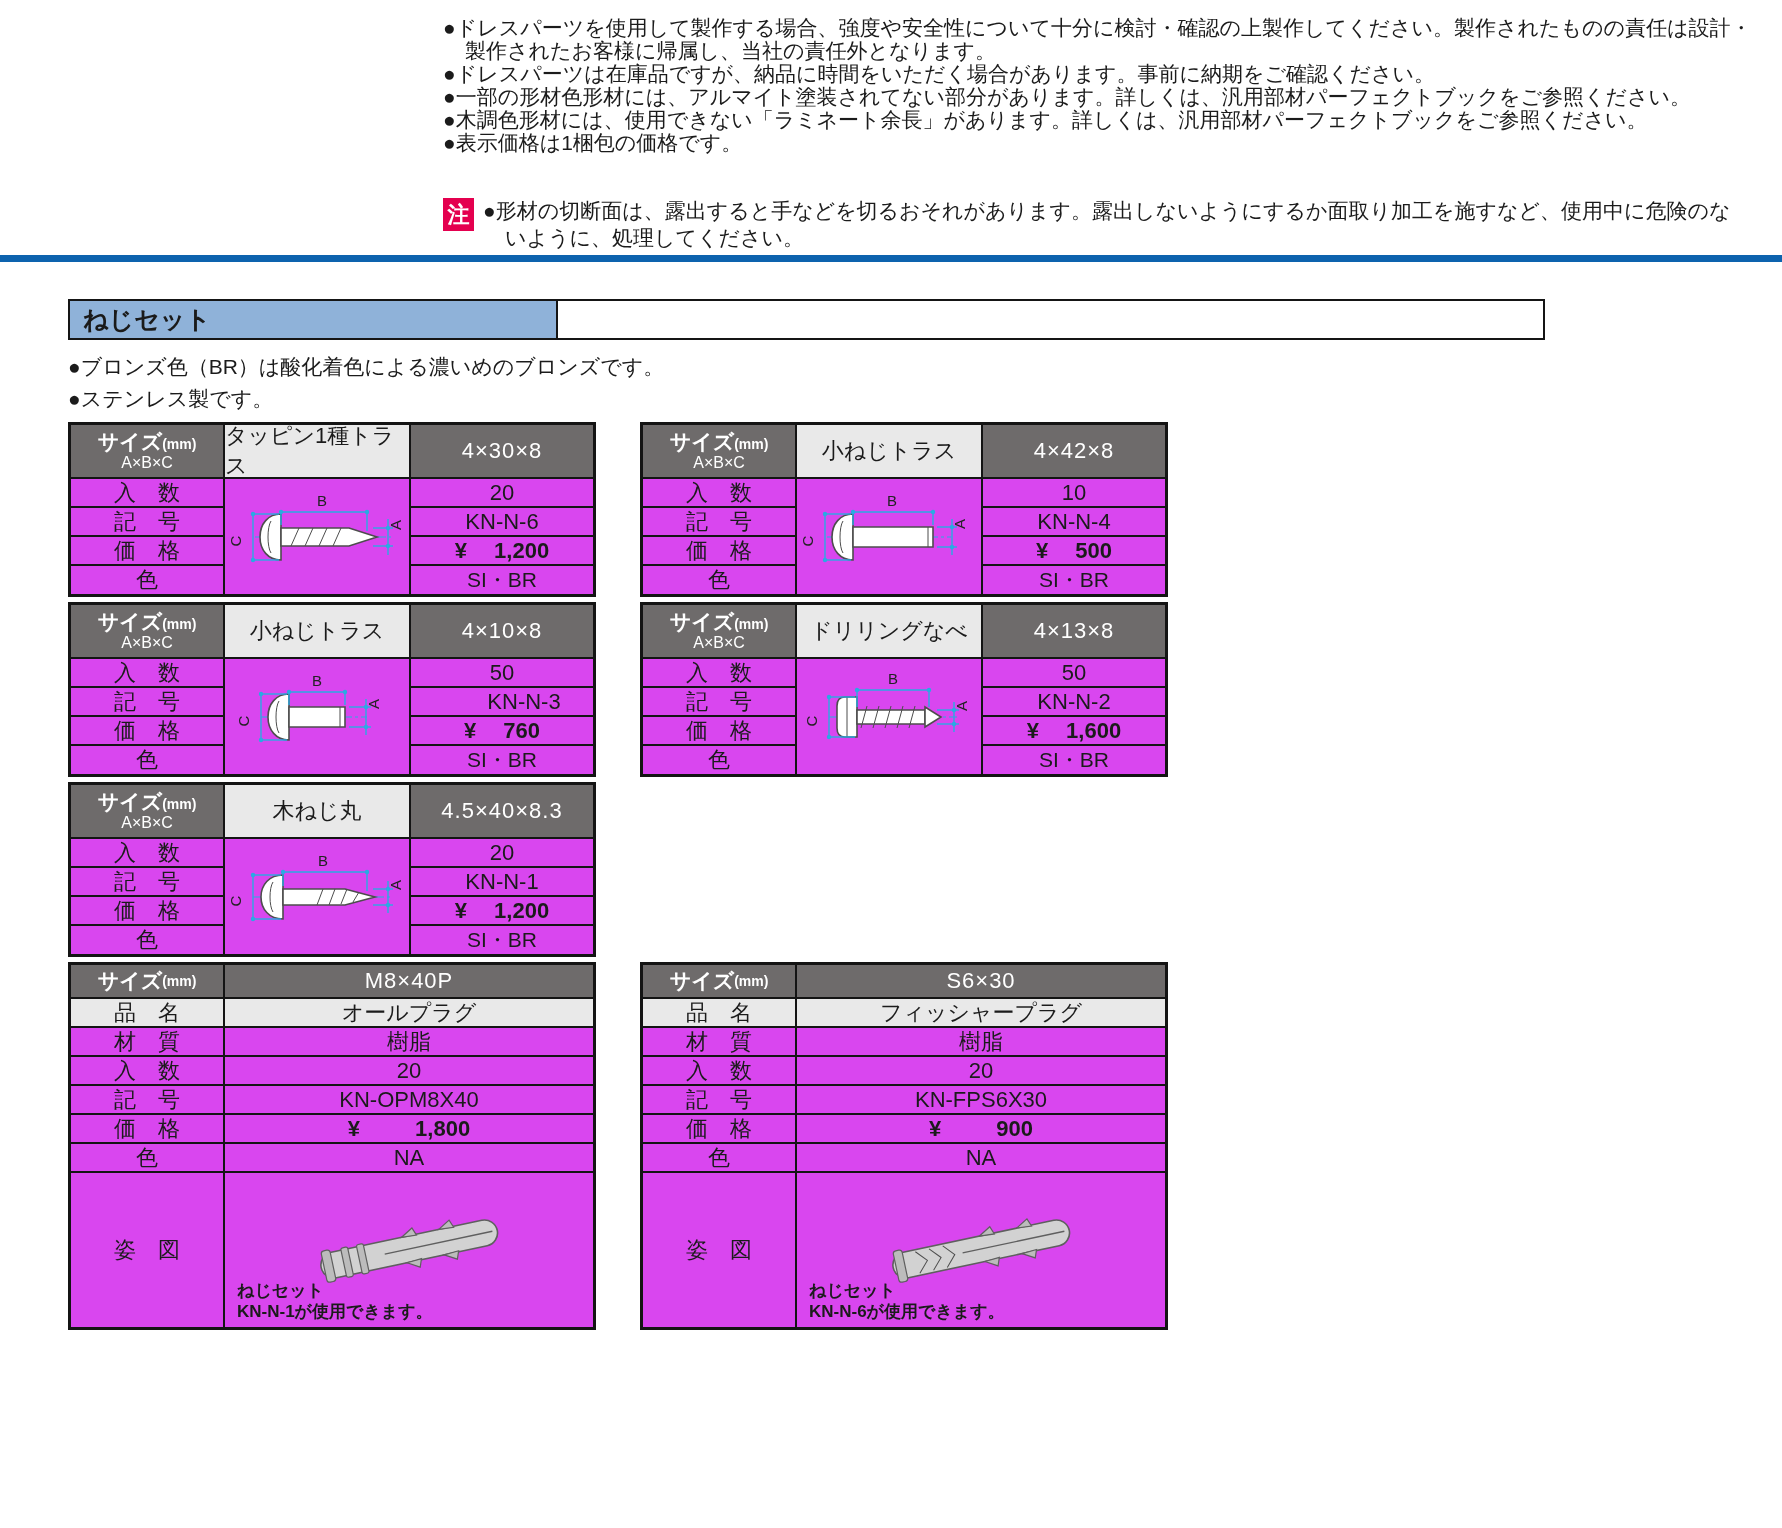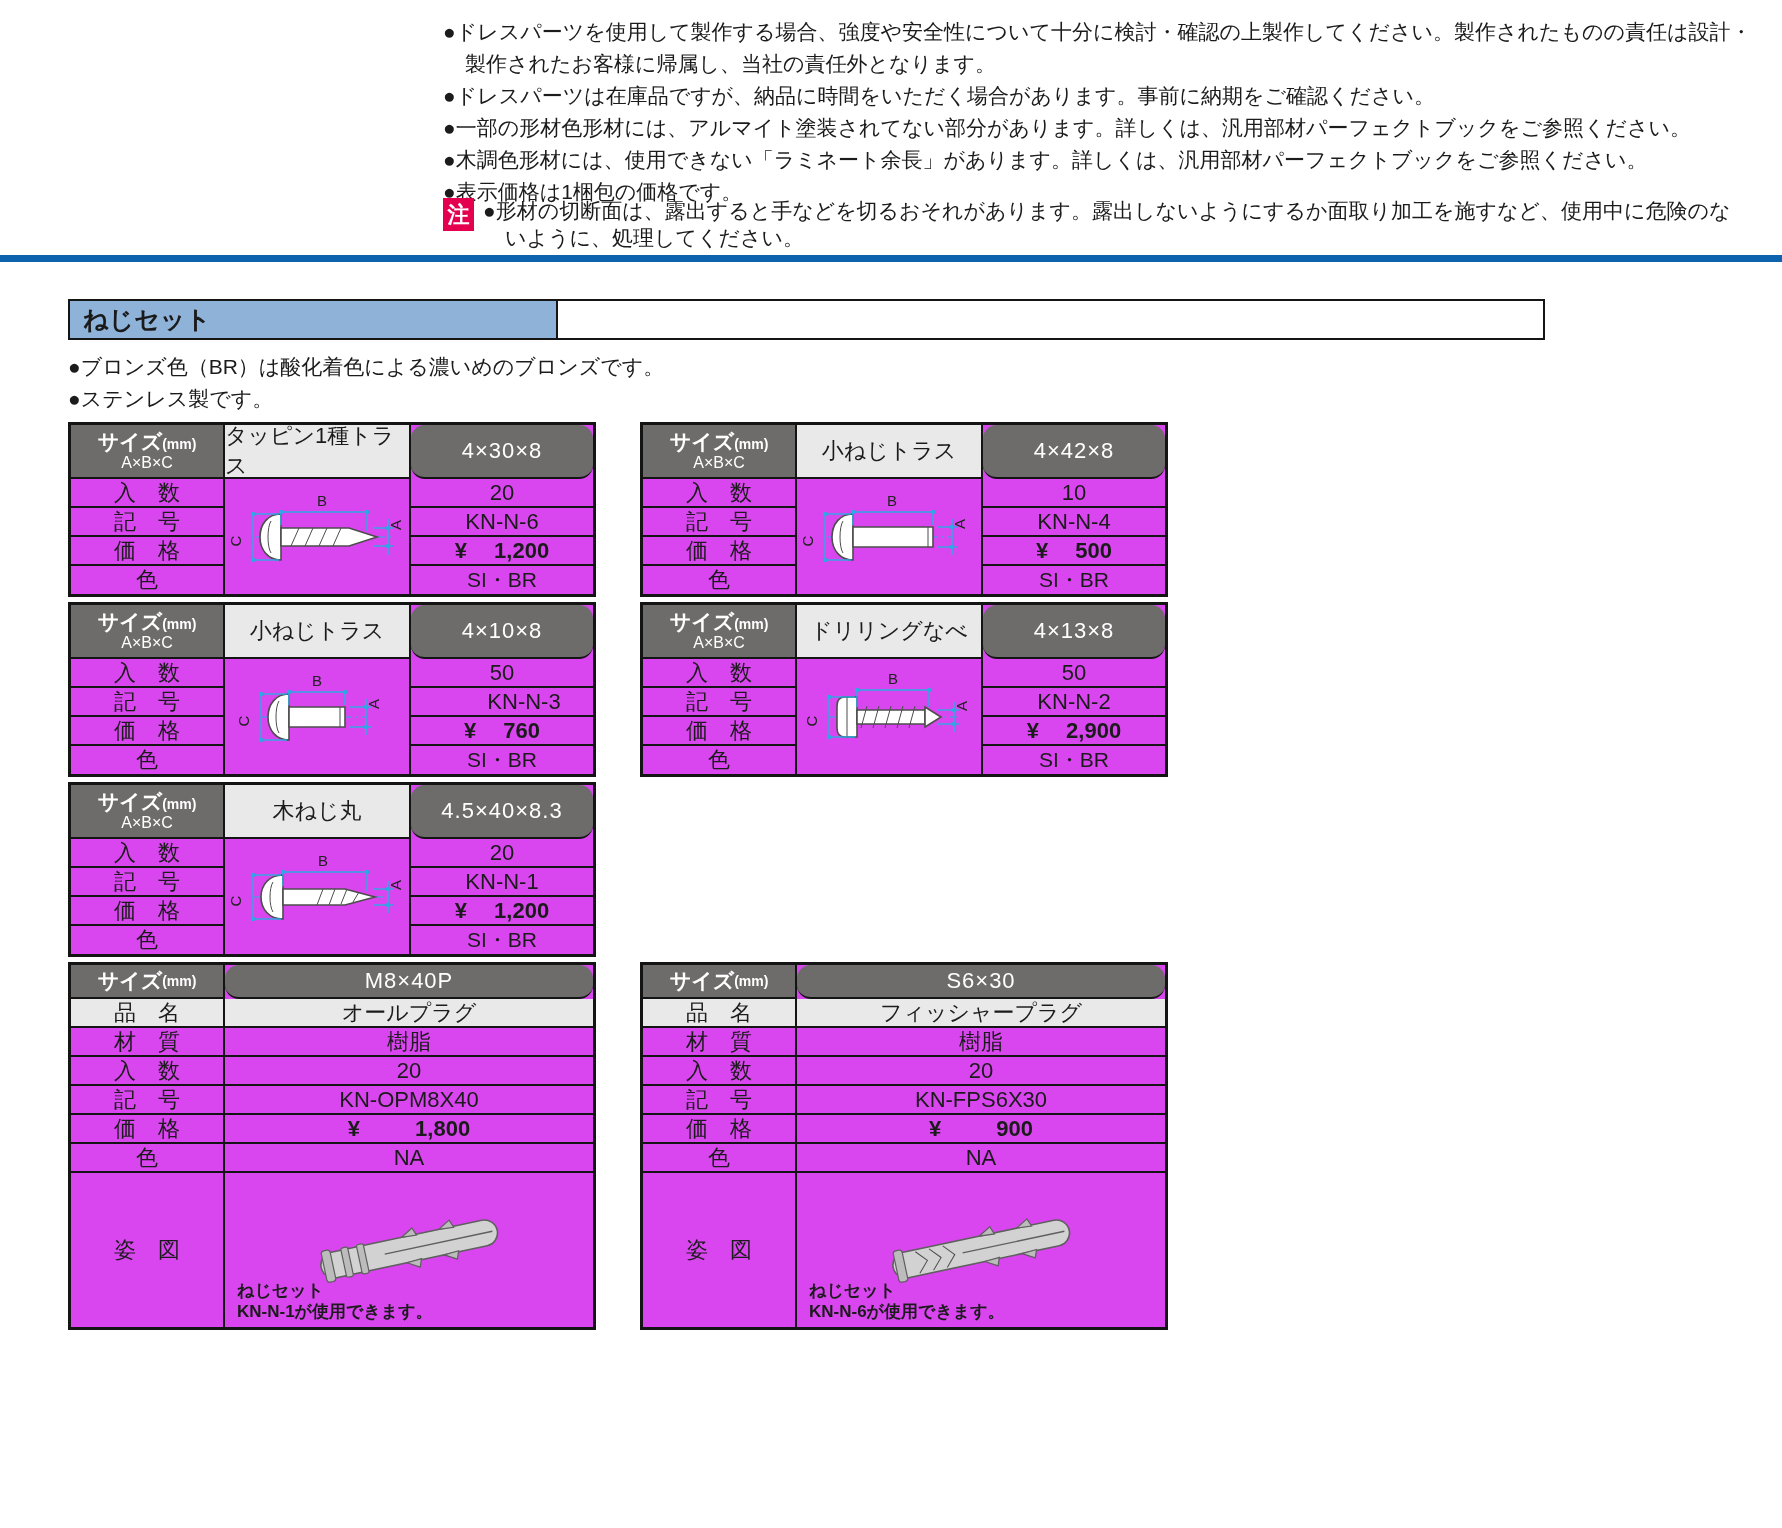--- a/index.html
+++ b/index.html
@@ -4,21 +4,21 @@
 <style>
   * { margin:0; padding:0; box-sizing:border-box; }
   html,body { background:#ffffff; }
   .page {
     position:relative; width:1782px; height:1528px; background:#ffffff;
     font-family:"Liberation Sans","DejaVu Sans",sans-serif; color:#1b1b1b;
     overflow:hidden;
   }
   
   .notes { position:absolute; left:443px; top:16px; width:1322px;
-           font-size:21px; line-height:32px; }
+           font-size:21px; line-height:23px; }
   .note-item { padding-left:22px; text-indent:-22px; }
   .caution { position:absolute; left:443px; top:198px; display:flex; gap:9px; }
   .caution-badge { flex:0 0 auto; width:31px; height:33px; background:#e4004f;
                    color:#fff; font-weight:bold; font-size:22px;
                    display:flex; align-items:center; justify-content:center; }
   .caution-text { width:1268px; font-size:21px; line-height:26.5px;
                   padding-left:22px; text-indent:-22px; }
   .divider { position:absolute; left:0; top:255px; width:1782px; height:7px; background:#0d63ae; }
   
   .section-bar { position:absolute; left:68px; top:299px; width:1477px; height:41px;
@@ -36,21 +36,21 @@
   .dark { background:#6e6b6b; color:#ffffff; }
   .lightg { background:#e9e9e9; }
   
   .stable { width:528px; grid-template-columns:154px 186px 182px;
             grid-template-rows:54px 29px 29px 29px 28px; }
   .size-head { flex-direction:column; line-height:1.15; }
   .size-main { font-size:21px; font-weight:bold; }
   .size-unit { font-size:14px; font-weight:bold; }
   .size-sub { font-size:16px; }
   .type-name { font-size:22px; }
-  .size-val { font-size:22px; letter-spacing:1px;border-radius:14px; }
+  .size-val { font-size:22px; letter-spacing:1px; }
   .lbl { font-size:22px; }
   .val { font-size:22px; }
   .val-small { font-size:21px; }
   .price-val { font-weight:bold; gap:27px; }
   .price-val-wide { font-weight:bold; gap:55px; }
   .diag-cell { grid-column:2; grid-row:2 / span 4; }
   
   .ptable { width:528px; grid-template-columns:154px 368px;
             grid-template-rows:34px 29px 29px 29px 29px 29px 29px 154px; }
   .fig-cell { position:relative; }
@@ -293,21 +293,21 @@
         <circle class="dim-dot" cx="30" cy="36" r="2.2"></circle>
           <circle class="dim-dot" cx="30" cy="76" r="2.2"></circle>
         <text class="dim-t" transform="translate(18 60) rotate(-90)" text-anchor="middle">C</text>
       </svg>
     </div>
 
     <div class="cell b-b val" style="grid-column:3;grid-row:2;">50</div>
     <div class="cell b-b val" style="grid-column:3;grid-row:3;">KN-N-2</div>
     <div class="cell b-b val price-val" style="grid-column:3;grid-row:4;">
         <span>¥</span>
-        <span>2,900</span>
+        <span>1,600</span>
       </div>
     <div class="cell val-small" style="grid-column:3;grid-row:5;">SI・BR</div>
   </div>
 
   <div class="tbl stable" style="left:68px; top:782px;">
     <div class="cell dark b-r b-b size-head">
       <div><span class="size-main">サイズ</span><span class="size-unit">(mm)</span></div>
       <div class="size-sub">A×B×C</div>
     </div>
     <div class="cell lightg b-r b-b type-name">木ねじ丸</div>

